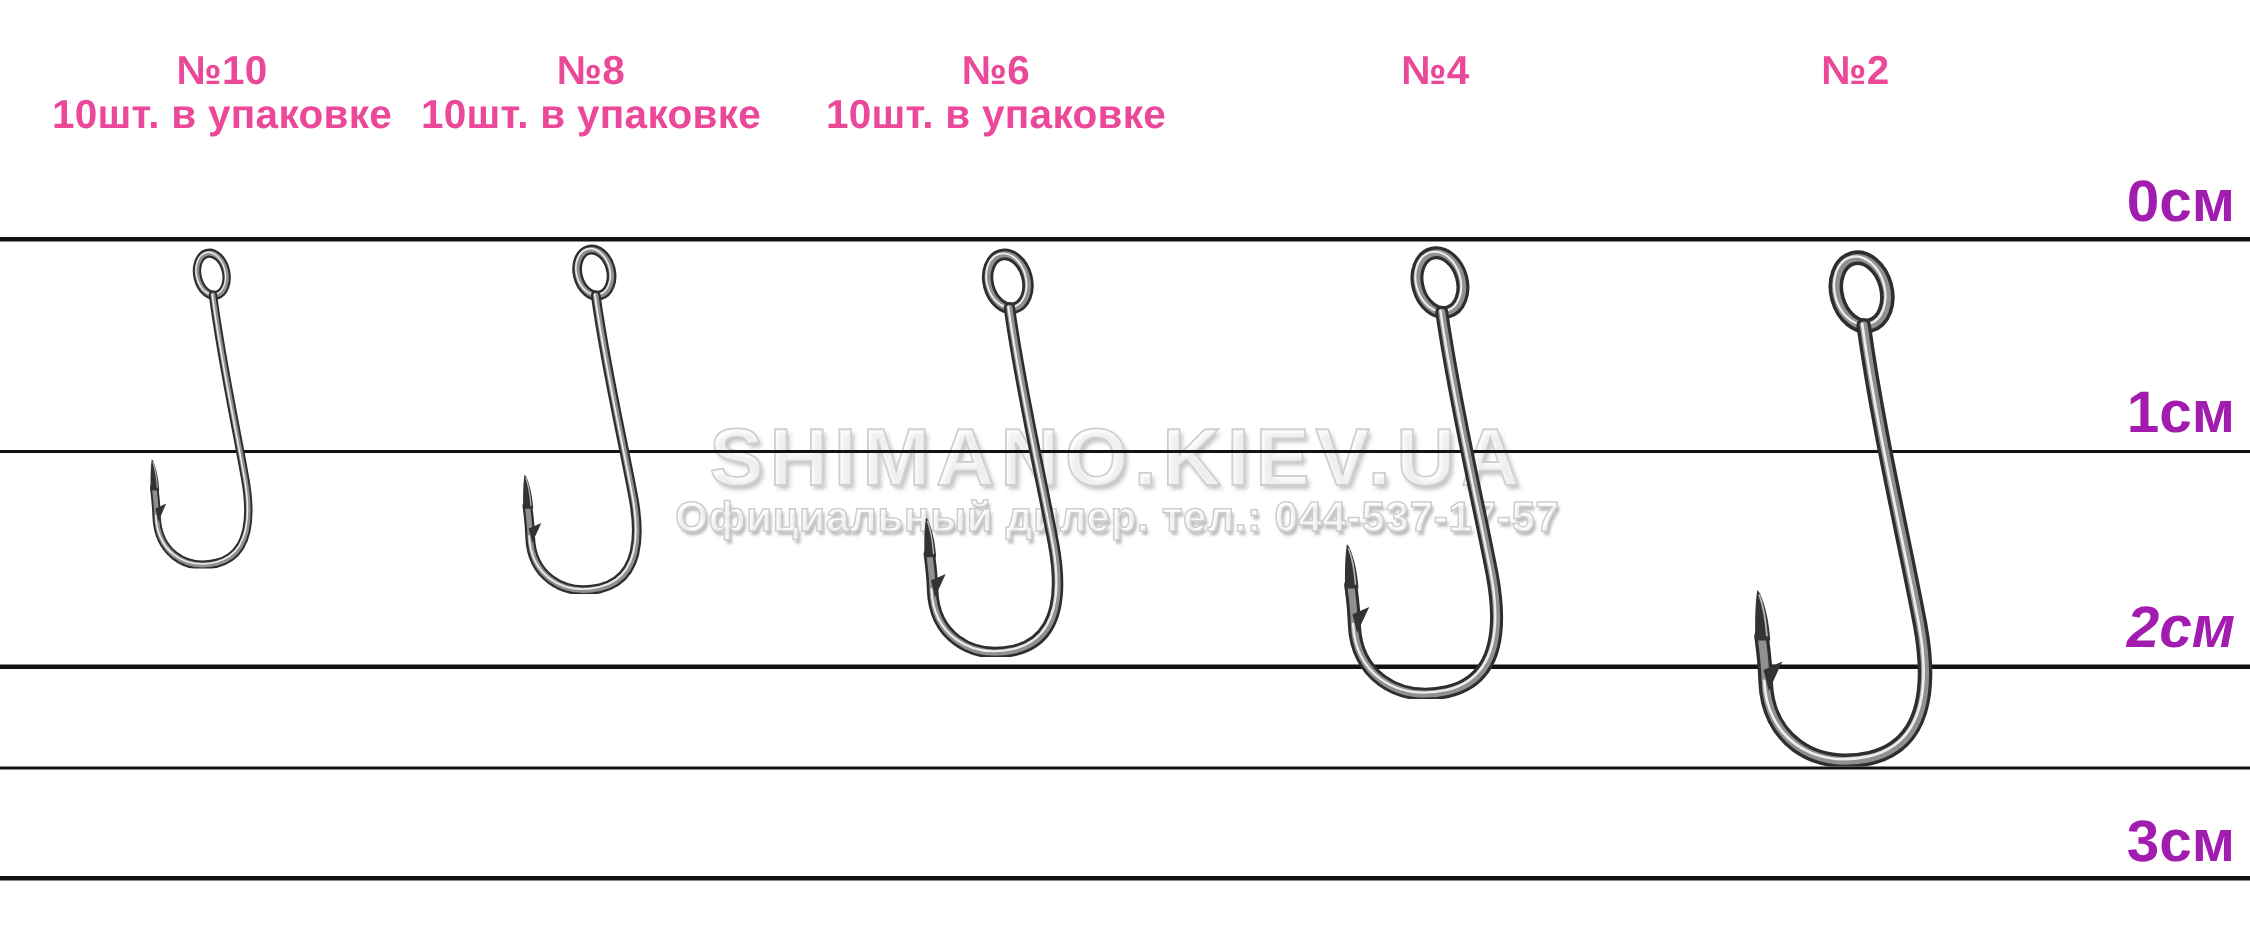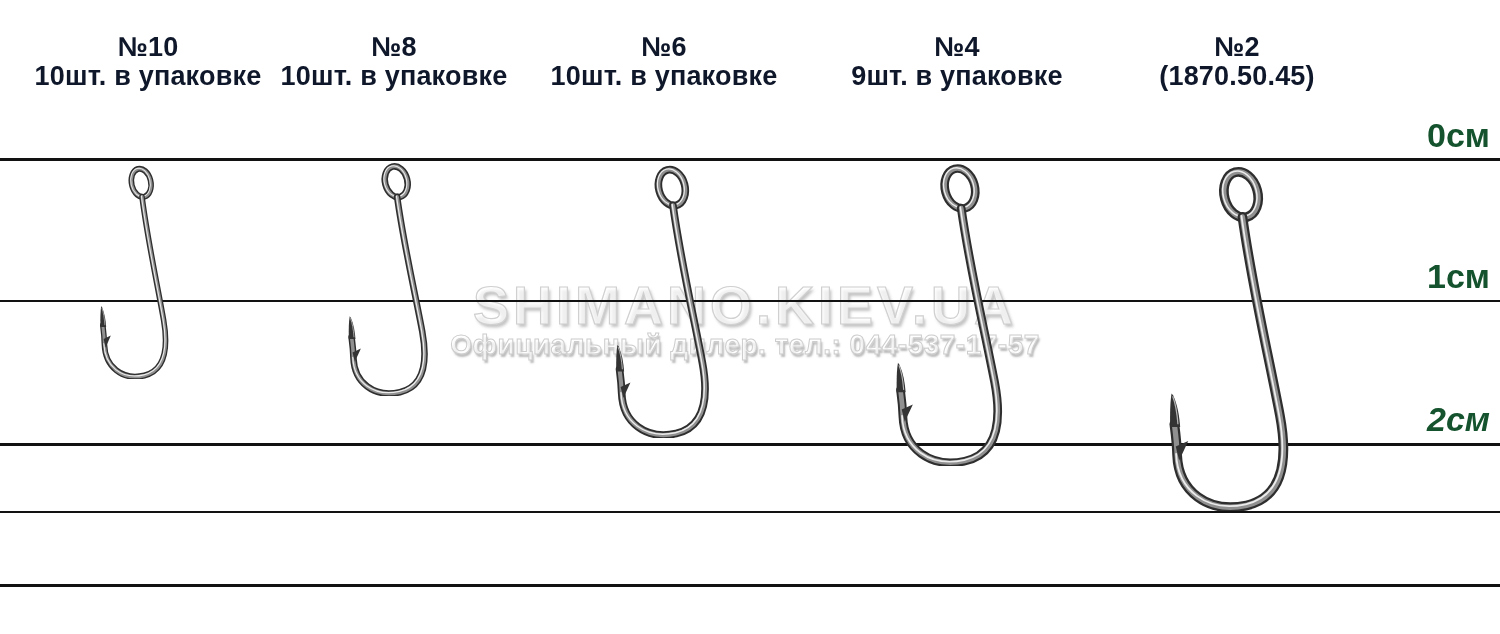--- a/index.html
+++ b/index.html
@@ -3,30 +3,30 @@
 <meta charset="utf-8">
 <style>
   html,body{margin:0;padding:0;background:#ffffff;}
   .canvas{
     position:relative;width:1500px;height:634px;background:#ffffff;
     font-family:"Liberation Sans","DejaVu Sans",sans-serif;overflow:hidden;
   }
   
   .col{
     position:absolute;top:33px;width:280px;transform:translateX(-50%);
-    text-align:center;color:#0f172a;font-size:27px;font-weight:600;
+    text-align:center;color:#ec4899;font-size:27px;font-weight:600;
     line-height:29px;letter-spacing:.2px;z-index:6;
   }
   .col span{display:block;}
   
   .rline{position:absolute;left:0;width:1500px;background:#121212;z-index:3;}
   
   .rlabel{
     position:absolute;right:10px;width:120px;text-align:right;
-    font-size:34px;font-weight:600;color:#14532d;line-height:34px;z-index:6;
+    font-size:39px;font-weight:600;color:#a21caf;line-height:34px;z-index:6;
   }
   
   .watermark{position:absolute;left:370px;width:750px;text-align:center;z-index:1;}
   .wm1{
     position:absolute;left:0;top:0;width:100%;
     font-size:54px;font-weight:700;letter-spacing:4px;line-height:1;
     color:rgba(255,255,255,0.72);
     -webkit-text-stroke:1.2px #d0d0d0;
     text-shadow:2px 3px 3px rgba(125,125,125,0.45), -1px -1px 1px rgba(255,255,255,0.9);
     white-space:nowrap;
@@ -54,40 +54,39 @@
 
   <div class="rline" style="top:158px;height:3px;"></div>
   <div class="rline" style="top:300px;height:2px;"></div>
   <div class="rline" style="top:443px;height:3px;"></div>
   <div class="rline" style="top:511px;height:2px;"></div>
   <div class="rline" style="top:584px;height:3px;"></div>
 
   <div class="rlabel" style="top:118px;">0см</div>
   <div class="rlabel" style="top:259px;">1см</div>
   <div class="rlabel" style="top:402px;font-style:italic;">2см</div>
+  <div class="rlabel" style="top:545px;">3см</div>
 
   <div class="col" style="left:148px;">
     <span>№10</span>
     <span>10шт. в упаковке</span>
   </div>
   <div class="col" style="left:394px;">
     <span>№8</span>
     <span>10шт. в упаковке</span>
   </div>
   <div class="col" style="left:664px;">
     <span>№6</span>
     <span>10шт. в упаковке</span>
   </div>
   <div class="col" style="left:957px;">
     <span>№4</span>
-    <span>9шт. в упаковке</span>
   </div>
   <div class="col" style="left:1237px;">
     <span>№2</span>
-    <span>(1870.50.45)</span>
   </div>
 
   <svg width="0" height="0" style="position:absolute" aria-hidden="true">
     <defs>
       <g id="hook-shape">
 
         <g transform="rotate(-15 54 24)">
           <ellipse cx="54" cy="24" rx="12" ry="16.5" fill="none" stroke="#2e2e2e" stroke-width="7"></ellipse>
           <ellipse cx="54" cy="24" rx="12" ry="16.5" fill="none" stroke="#909090" stroke-width="3.6"></ellipse>
           <ellipse cx="53.3" cy="23.2" rx="12" ry="16.5" fill="none" stroke="#ececec" stroke-width="1.1"></ellipse>

